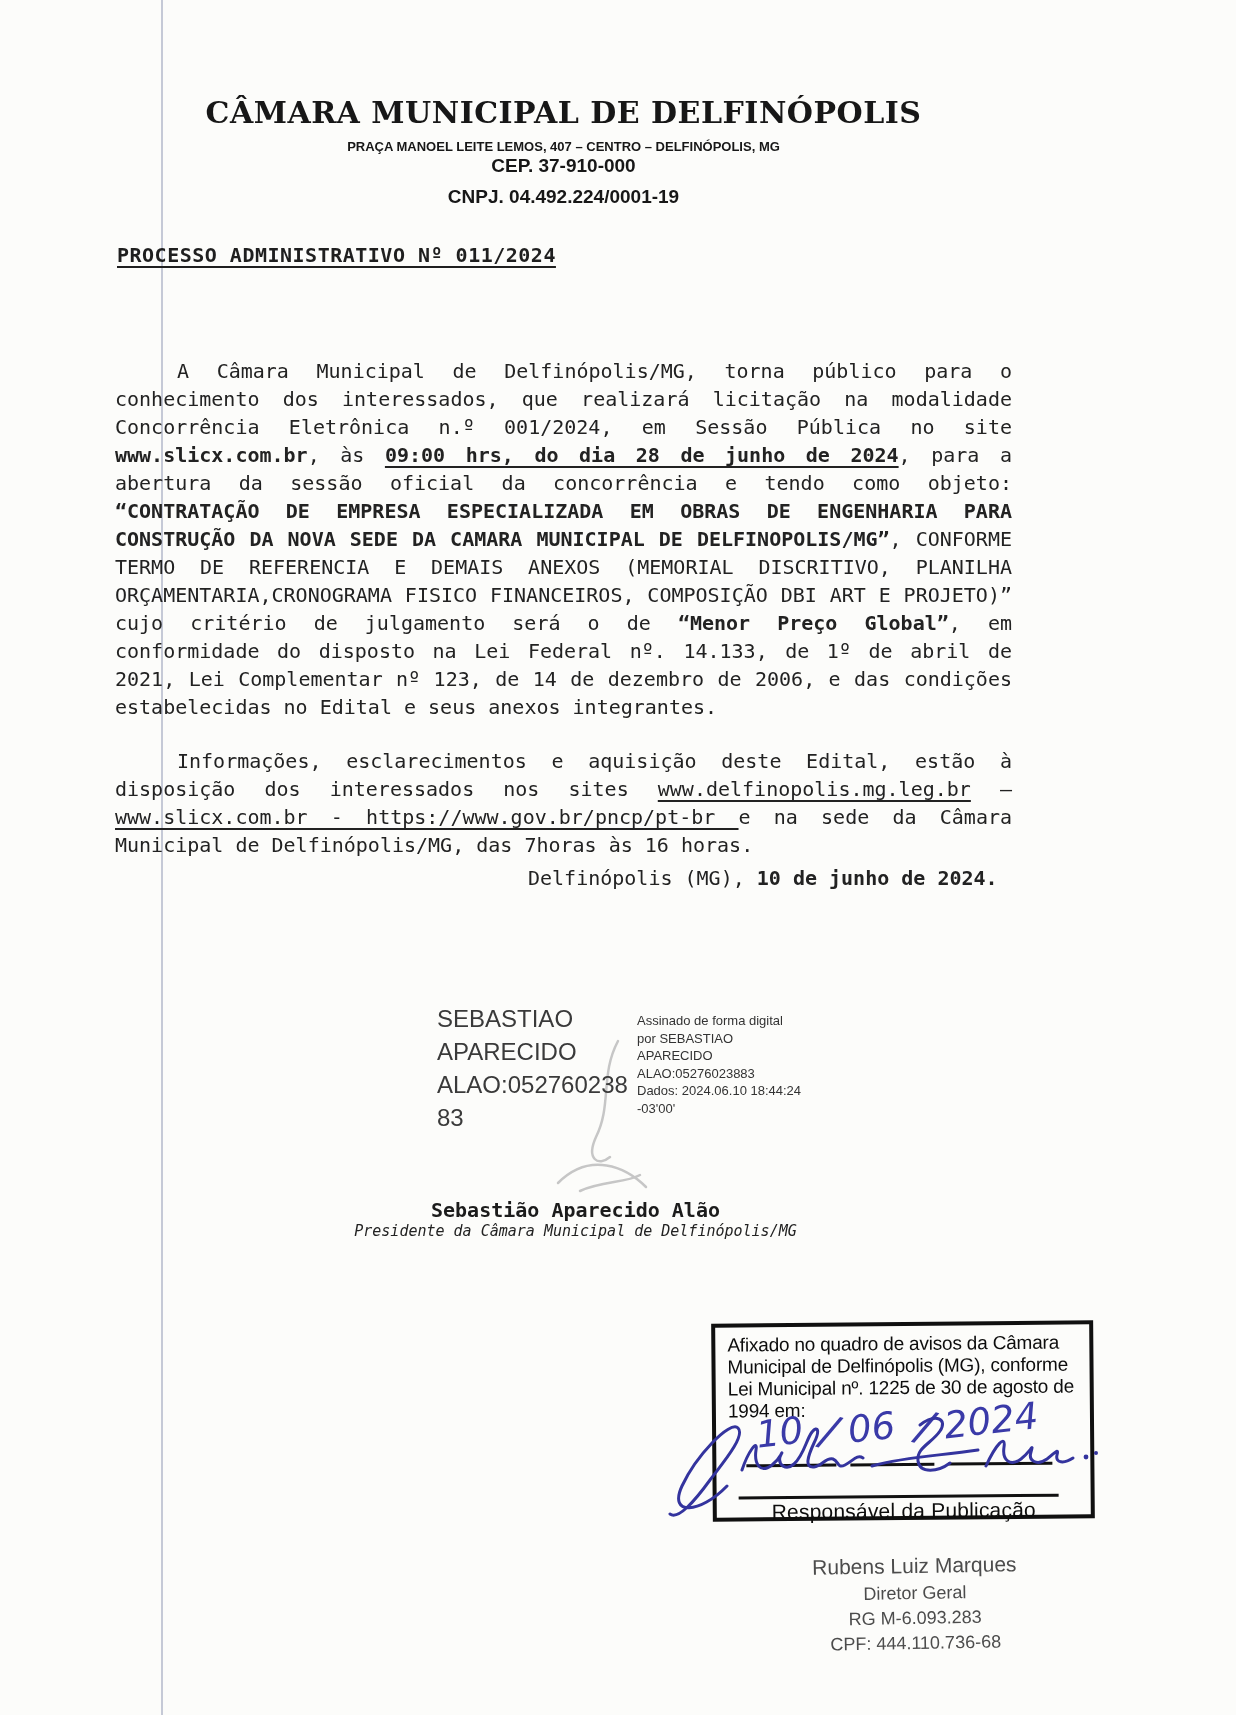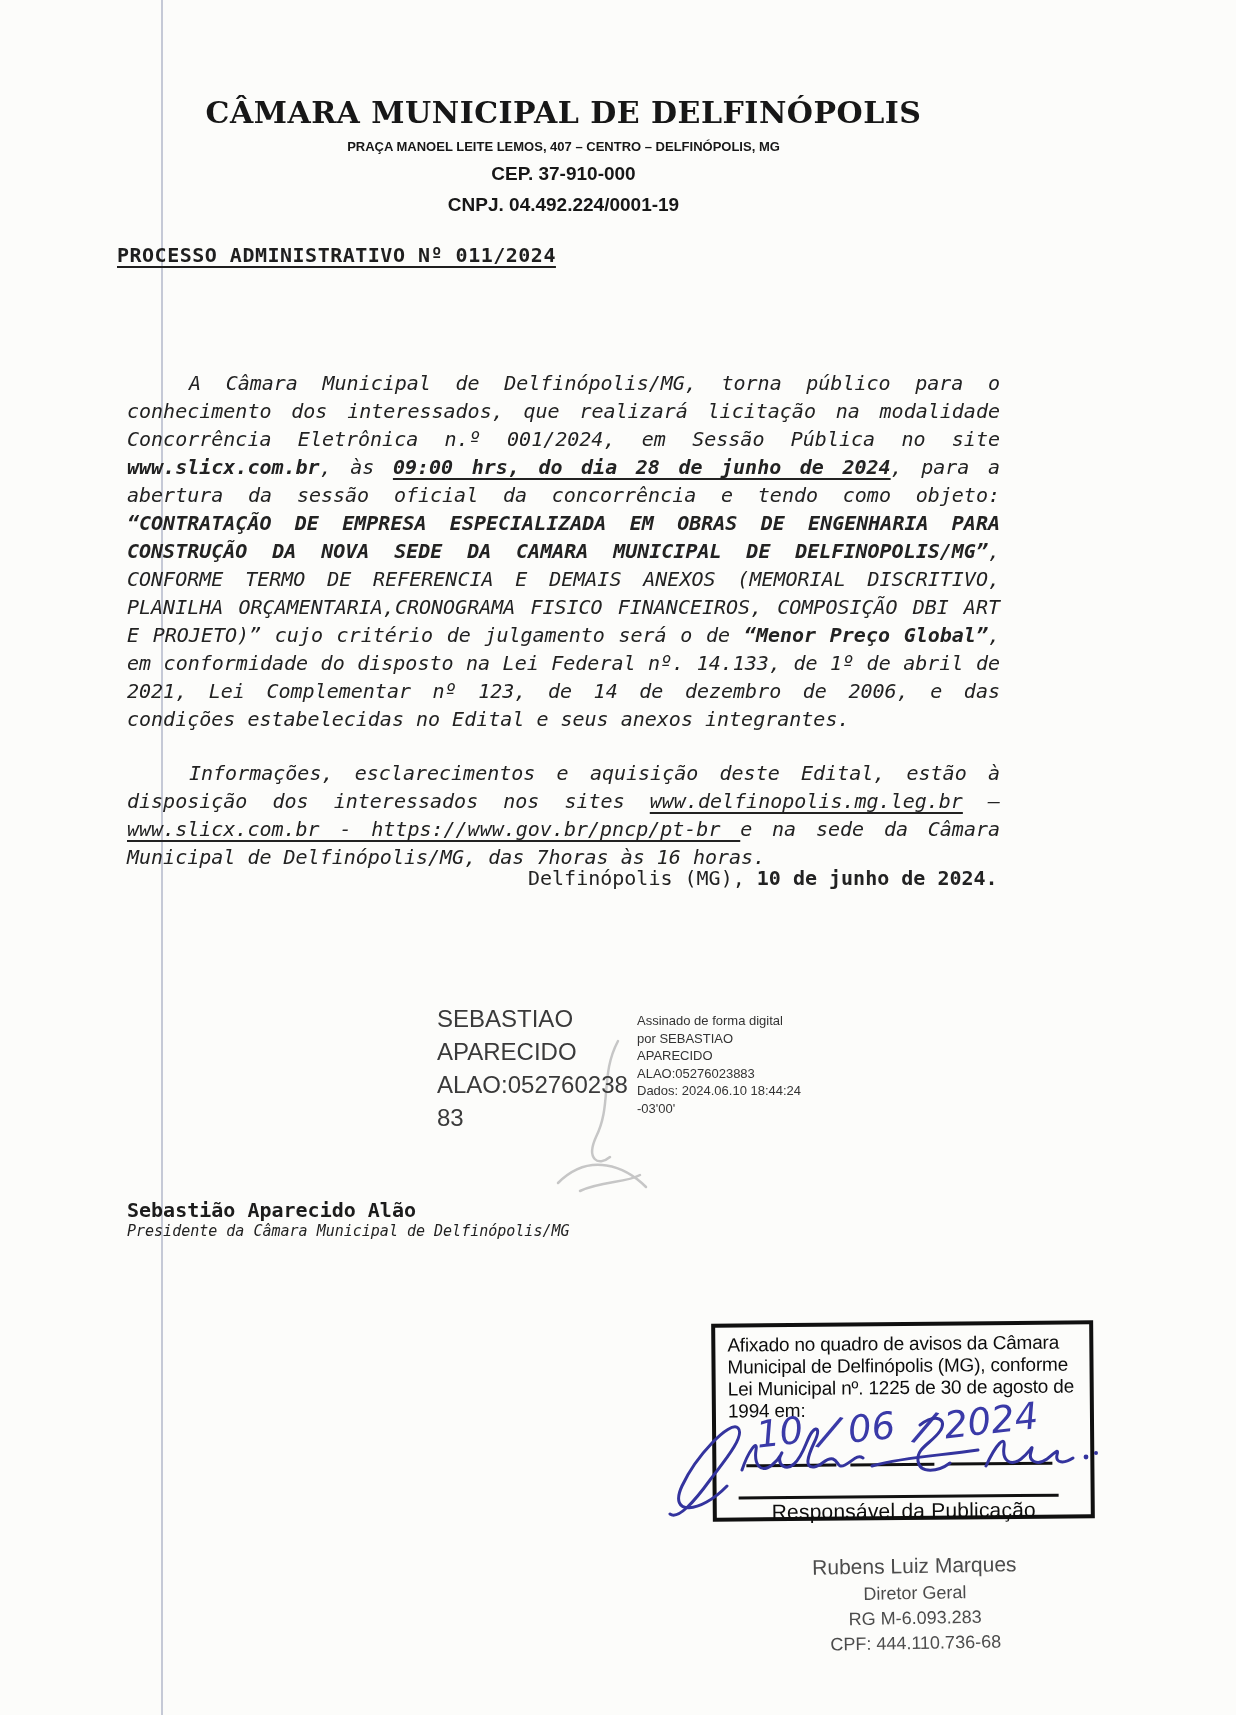--- a/index.html
+++ b/index.html
@@ -16,49 +16,49 @@
     position:absolute;left:161px;top:0;width:2px;height:1715px;
     background:rgba(130,140,170,.45);
   }
   
   .header{position:absolute;left:115px;top:95px;width:897px;text-align:center;color:#171717;}
   .header .title{
     font-family:"DejaVu Serif",serif;font-weight:bold;font-size:30px;
     letter-spacing:.5px;
   }
   .header .addr{font-family:"Liberation Sans",sans-serif;font-weight:bold;font-size:13px;margin-top:9px;}
-  .header .cep{font-family:"Liberation Sans",sans-serif;font-weight:bold;font-size:19px;margin-top:9px;}
+  .header .cep{font-family:"Liberation Sans",sans-serif;font-weight:bold;font-size:19px;margin-top:1px;}
   .header .cnpj{font-family:"Liberation Sans",sans-serif;font-weight:bold;font-size:19px;margin-top:9px;}
   
   .proc{position:absolute;left:117px;top:243px;font-size:20px;font-weight:bold;}
   .proc .line{text-decoration:underline;text-underline-offset:4px;margin-bottom:42px;letter-spacing:.5px;}
   
   .bodytext{
     position:absolute;left:115px;top:357px;width:897px;
     font-size:20px;line-height:28px;text-align:justify;color:#222;
   }
-  .bodytext p{margin:12px;text-indent:62px;font-style:italic;}
+  .bodytext p{margin:0;text-indent:62px;}
   .bodytext p + p{margin-top:26px;}
   .b{font-weight:bold;}
   .u{text-decoration:underline;text-underline-offset:4px;}
   .bu{font-weight:bold;text-decoration:underline;text-underline-offset:4px;}
   
   .dateline{position:absolute;left:528px;top:866px;font-size:20px;color:#222;}
   
   .digsig-name{
     position:absolute;left:437px;top:1002px;width:205px;
     font-family:"Liberation Sans",sans-serif;font-size:24px;line-height:33px;
     color:#3a3a3a;white-space:pre-line;
   }
   .digsig-details{
     position:absolute;left:637px;top:1012px;width:190px;
     font-family:"Liberation Sans",sans-serif;font-size:13px;line-height:17.5px;
     color:#333;white-space:pre-line;
   }
-  .signer{position:absolute;left:127px;top:1198px;width:897px;text-align:left;}
+  .signer{position:absolute;left:127px;top:1198px;width:897px;text-align:center;}
   .signer .nm{font-weight:bold;font-size:20px;color:#1c1c1c;}
   .signer .role{font-style:italic;font-size:15px;color:#222;}
   
   .stamp{
     position:absolute;left:712px;top:1322px;width:382px;height:198px;
     border:4px solid #101010;transform:rotate(-.5deg);box-sizing:border-box;
     font-family:"Liberation Sans",sans-serif;color:#0d0d0d;
   }
   .stamp .txt{
     position:absolute;left:12px;top:7px;width:362px;

